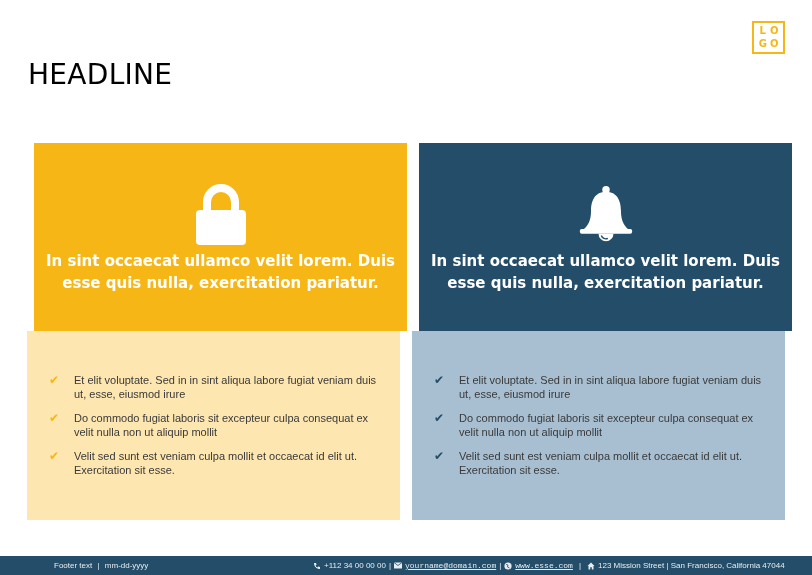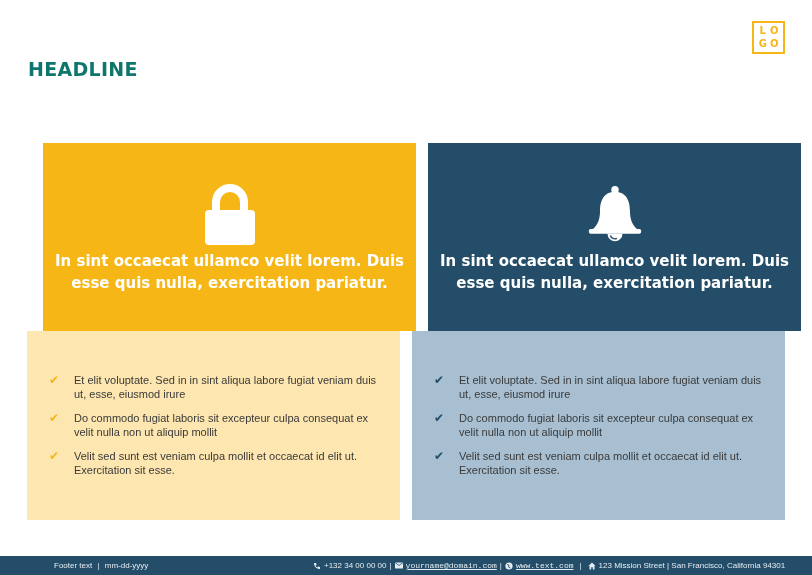--- a/index.html
+++ b/index.html
@@ -12,30 +12,30 @@
       grid-template-columns: 1fr 1fr; grid-template-rows: 1fr 1fr;
       align-items: center; justify-items: center; padding: 2px 3px;
     }
     .logo span {
       font-family: "DejaVu Sans", sans-serif; font-weight: bold;
       font-size: 10px; color: #f6b716; line-height: 1;
     }
 
     .headline {
       position: absolute; left: 28px; top: 58px;
-      font-family: "DejaVu Sans", sans-serif; font-weight: bold;
-      font-size: 19px; color: #0f766e; letter-spacing: 0.3px;
+      font-family: "DejaVu Sans", sans-serif; font-weight: normal;
+      font-size: 28px; color: #000000; letter-spacing: 0.3px;
     }
 
     .card { position: absolute; top: 143px; width: 373px; height: 377px; }
     .card.left { left: 27px; }
     .card.right { left: 412px; }
 
     .card-top {
-      position: absolute; left: 16px; top: 0; width: 100%; height: 188px;
+      position: absolute; left: 7px; top: 0; width: 100%; height: 188px;
       display: flex; flex-direction: column; align-items: center;
     }
     .card.left .card-top { background: #f6b716; }
     .card.right .card-top { background: #234d68; }
 
     .card-icon { margin-top: 41px; width: 56px; height: 62px; display: flex; justify-content: center; }
     .card-top-text {
       margin-top: 4px; width: 100%; text-align: center; color: #ffffff;
       font-family: "DejaVu Sans", sans-serif; font-weight: bold;
       font-size: 15px; line-height: 22px; padding: 0 6px;
@@ -147,38 +147,38 @@
     <span>Footer text</span>
     <span class="sep">|</span>
     <span>mm-dd-yyyy</span>
   </div>
   <div class="footer-right">
     <span class="ficon">
       <svg width="8" height="8" viewBox="0 0 8 8">
           <path d="M1 1 L3 1 L3.6 2.8 L2.6 3.6 C3 4.6 3.4 5 4.4 5.4 L5.2 4.4 L7 5 L7 7 C3.5 7 1 4.5 1 1 Z" fill="#e6edf2"></path>
         </svg>
     </span>
-    <span>+132 34 00 00 00</span>
+    <span>+112 34 00 00 00</span>
     <span>|</span>
     <span class="ficon">
       <svg width="8" height="7" viewBox="0 0 8 7">
           <rect x="0" y="0.5" width="8" height="6" fill="#e6edf2"></rect>
           <path d="M0 0.5 L4 3.5 L8 0.5" fill="none" stroke="#234d68" stroke-width="0.8"></path>
         </svg>
     </span>
     <a>yourname@domain.com</a>
     <span>|</span>
     <span class="ficon">
       <svg width="8" height="8" viewBox="0 0 8 8">
           <circle cx="4" cy="4" r="3.6" fill="#e6edf2"></circle>
           <path d="M2 2.5 L4 3 L3.5 5 L5.5 6" fill="none" stroke="#234d68" stroke-width="0.8"></path>
         </svg>
     </span>
-    <a>www.text.com</a>
+    <a>www.esse.com</a>
     <span class="sep">|</span>
     <span class="ficon">
       <svg width="8" height="8" viewBox="0 0 8 8">
           <path d="M4 0.5 L7.5 4 L6.5 4 L6.5 7.5 L4.8 7.5 L4.8 5.3 L3.2 5.3 L3.2 7.5 L1.5 7.5 L1.5 4 L0.5 4 Z" fill="#e6edf2"></path>
         </svg>
     </span>
-    <span>123 Mission Street | San Francisco, California 94301</span>
+    <span>123 Mission Street | San Francisco, California 47044</span>
   </div>
 </div>
 
 </body></html>

